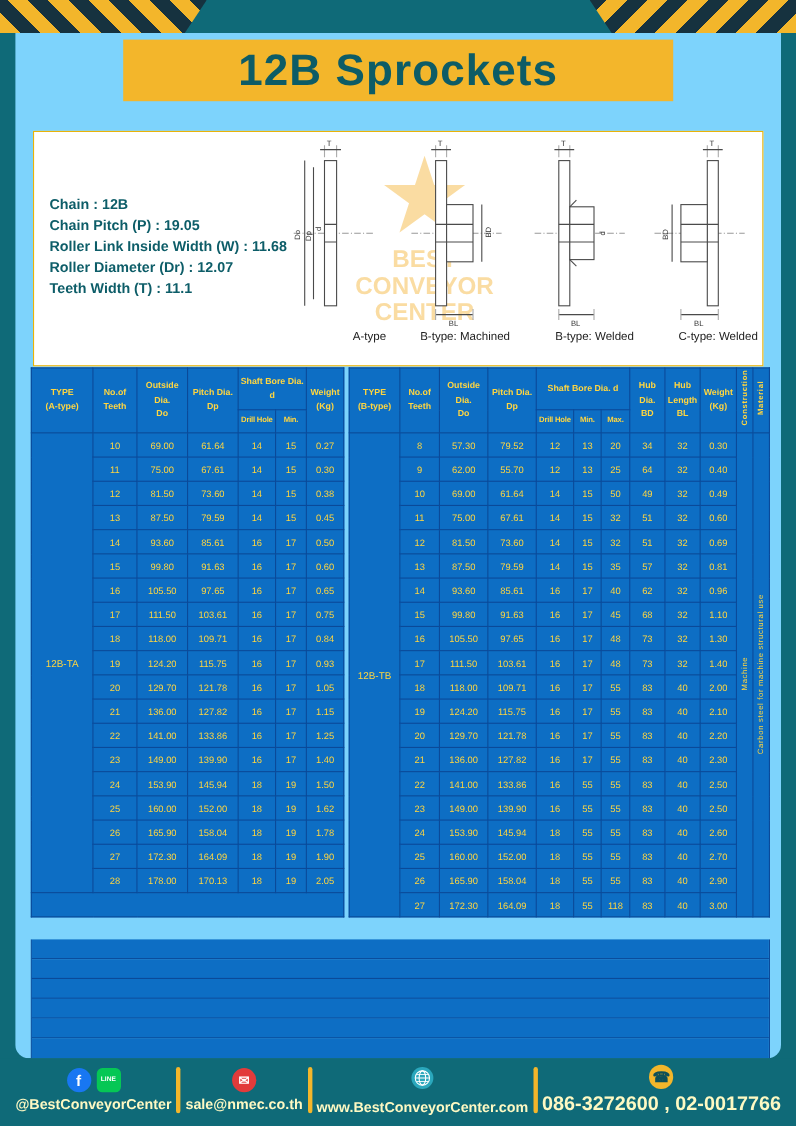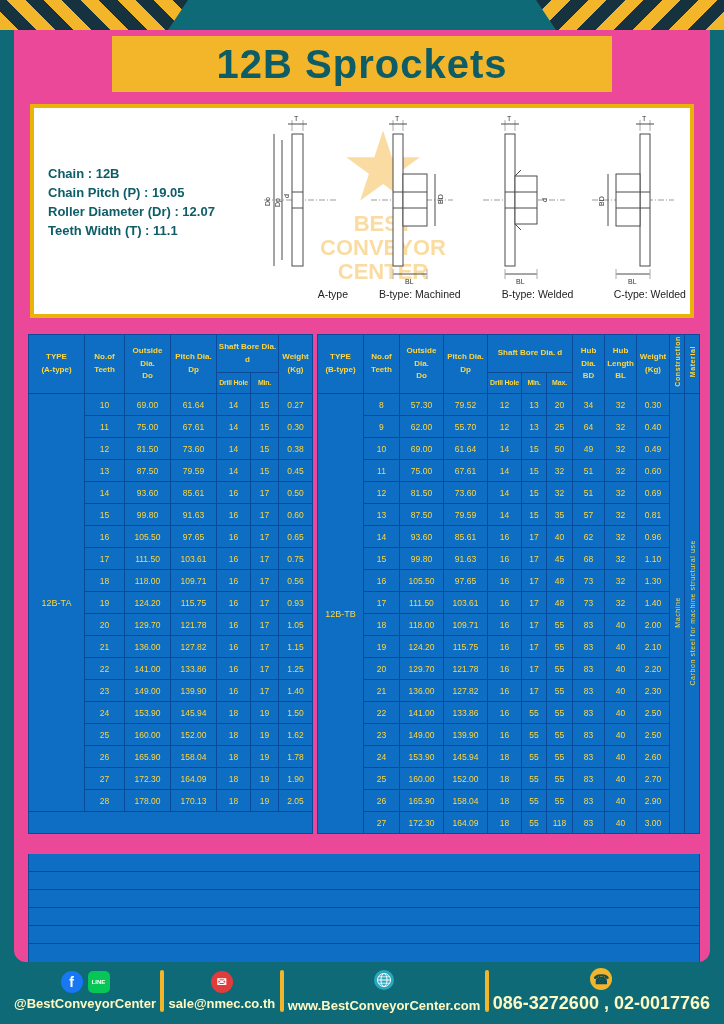--- a/index.html
+++ b/index.html
@@ -8,28 +8,28 @@
   .page { position:relative; width:724px; height:1024px; background:#0f6a78; overflow:hidden; }
 
   
   .hazard { position:absolute; top:0; height:30px; width:188px;
     background:repeating-linear-gradient(45deg,#f3b62b 0 13px,#16323f 13px 26px); }
   .hazard.left  { left:0;  clip-path:polygon(0 0,100% 0,calc(100% - 20px) 100%,0 100%); }
   .hazard.right { right:0; background:repeating-linear-gradient(-45deg,#f3b62b 0 13px,#16323f 13px 26px);
     clip-path:polygon(0 0,100% 0,100% 100%,20px 100%); }
 
   .content { position:absolute; left:14px; top:30px; width:696px; height:932px;
-    background:#ec4899; border-radius:0 0 12px 12px; overflow:hidden; }
+    background:#7dd3fc; border-radius:0 0 12px 12px; overflow:hidden; }
 
   .title-banner { position:absolute; left:98px; top:6px; width:500px; height:56px;
     background:#f3b62b; display:flex; align-items:center; justify-content:center; }
   .title-banner h1 { font-size:40px; font-weight:bold; color:#0d5c66; letter-spacing:1px; }
 
-  .spec-panel { position:absolute; left:16px; top:74px; width:664px; height:214px;
-    background:#fff; border:4px solid #eab308; }
+  .spec-panel { position:absolute; left:16px; top:89px; width:664px; height:214px;
+    background:#fff; border:1px solid #eab308; }
   .spec-lines { position:absolute; left:14px; top:56px; }
   .spec-line { font-size:13px; font-weight:bold; color:#0d5d68; line-height:19px; white-space:nowrap; }
 
   .drawings { position:absolute; right:4px; top:6px; width:446px; height:202px; display:flex;
     justify-content:space-between; }
   .watermark { position:absolute; left:48px; top:8px; z-index:0; width:190px; text-align:center;
     color:rgba(245,185,70,0.5); pointer-events:none; }
   .wm-star { font-size:96px; line-height:90px; }
   .wm-text { font-size:22px; font-weight:bold; line-height:24px; }
   .fig { position:relative; z-index:1; width:108px; display:flex; flex-direction:column; align-items:flex-end; }
@@ -84,20 +84,21 @@
   <div class="content">
 
     <div class="title-banner">
       <h1>12B Sprockets</h1>
     </div>
 
     <div class="spec-panel">
       <div class="spec-lines">
         <div class="spec-line">Chain :  12B</div>
         <div class="spec-line">Chain Pitch (P)  :  19.05</div>
+        <div class="spec-line">Roller Link Inside Width (W) : 11.68</div>
         <div class="spec-line">Roller Diameter (Dr)  : 12.07</div>
         <div class="spec-line">Teeth Width (T)  :  11.1</div>
       </div>
 
       <div class="drawings">
         <div class="watermark">
           <div class="wm-star">★</div>
           <div class="wm-text">BEST CONVEYOR CENTER</div>
         </div>
 
@@ -282,21 +283,21 @@
               <td>16</td>
               <td>17</td>
               <td>0.75</td>
             </tr>
             <tr>
               <td>18</td>
               <td>118.00</td>
               <td>109.71</td>
               <td>16</td>
               <td>17</td>
-              <td>0.56</td>
+              <td>0.84</td>
             </tr>
             <tr>
               <td>19</td>
               <td>124.20</td>
               <td>115.75</td>
               <td>16</td>
               <td>17</td>
               <td>0.93</td>
             </tr>
             <tr>

